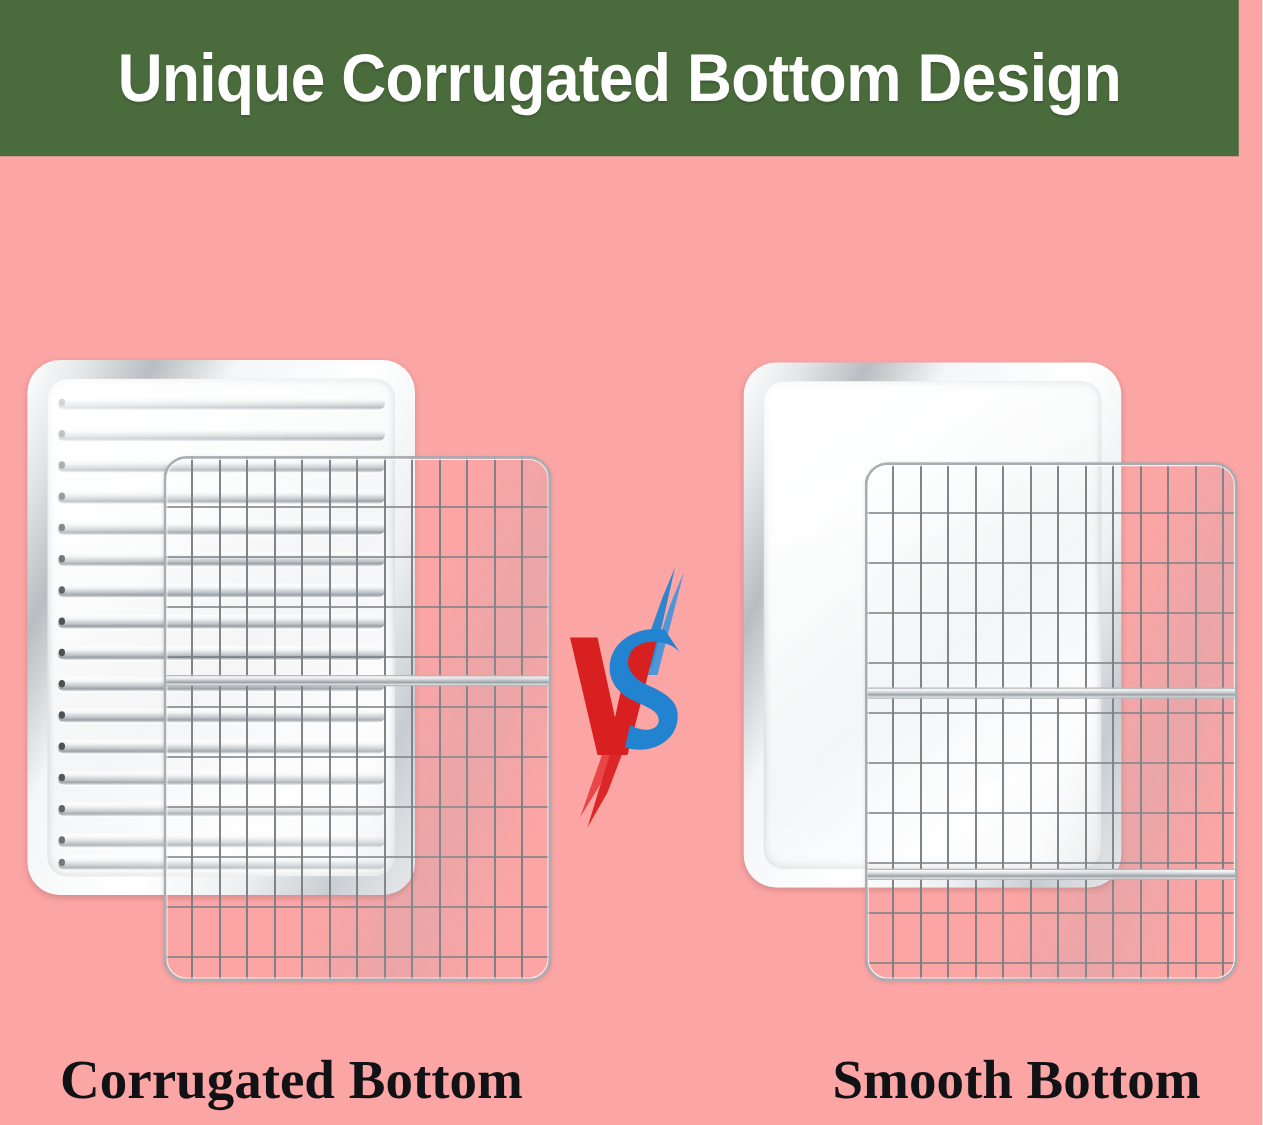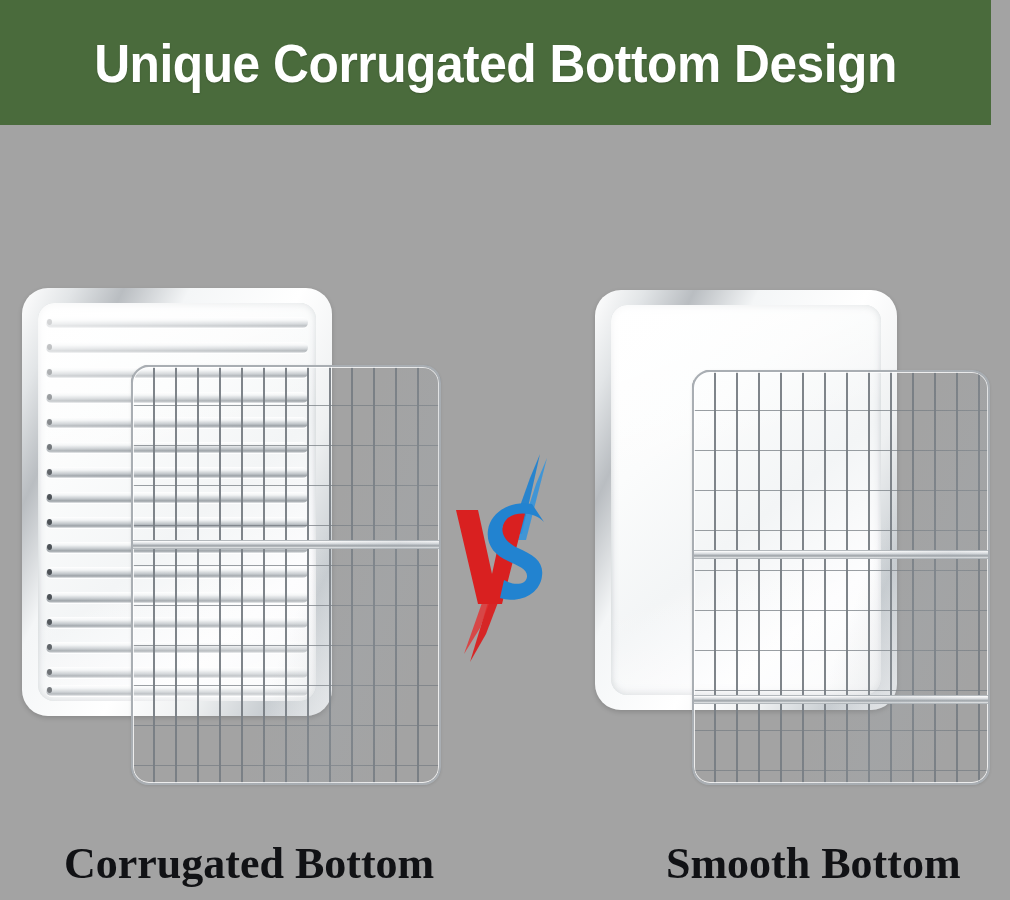--- a/index.html
+++ b/index.html
@@ -1,17 +1,17 @@
 <!DOCTYPE html>
 <html><head>
 <meta charset="utf-8">
 <style>
   html,body{margin:0;padding:0;background:#ffffff;}
   body{width:1010px;height:900px;overflow:hidden;font-family:"Liberation Sans",sans-serif;}
-  #stage{position:relative;width:1010px;height:900px;background:#a3a3a3;}
+  #stage{position:relative;width:1010px;height:900px;background:#fca5a5;}
 
   
   #banner{position:absolute;left:0;top:0;width:991px;height:125px;background:#4a6b3c;}
   #banner-title{
     position:absolute;left:0;top:0;width:991px;height:125px;
     display:flex;align-items:center;justify-content:center;
     color:#ffffff;font-family:"Liberation Sans",sans-serif;
     font-weight:bold;font-size:54px;letter-spacing:-0.5px;
     transform:scaleX(0.92);transform-origin:center center;
     white-space:nowrap;text-shadow:0 1px 2px rgba(0,0,0,.18);
@@ -149,16 +149,16 @@
   </div>
 
   <div class="rack" style="left:692px;top:370px;width:298px;height:415px;">
     <div class="rack-mesh"></div>
     <div class="rack-frame"></div>
     <div class="rack-bar" style="top:180px;"></div>
     <div class="rack-bar" style="top:325px;"></div>
     <div class="rack-shadow"></div>
   </div>
 
-  <div class="caption" style="left:48px;top:838px;margin-left:16px;">Corrugated Bottom</div>
+  <div class="caption" style="left:48px;top:838px;">Corrugated Bottom</div>
   <div class="caption" style="left:638px;top:838px;margin-left:28px;">Smooth Bottom</div>
 
 </div>
 
 </body></html>

